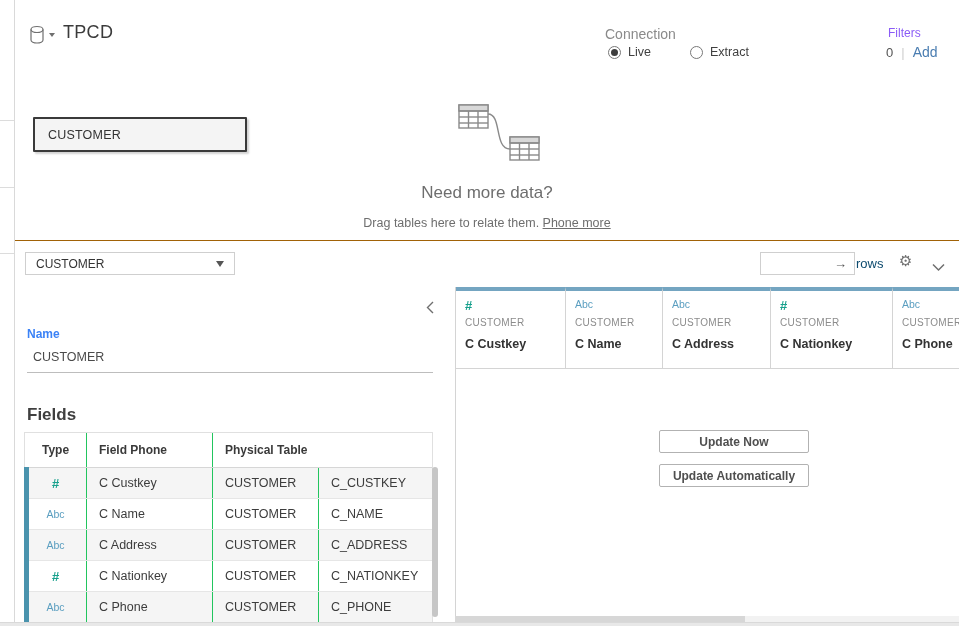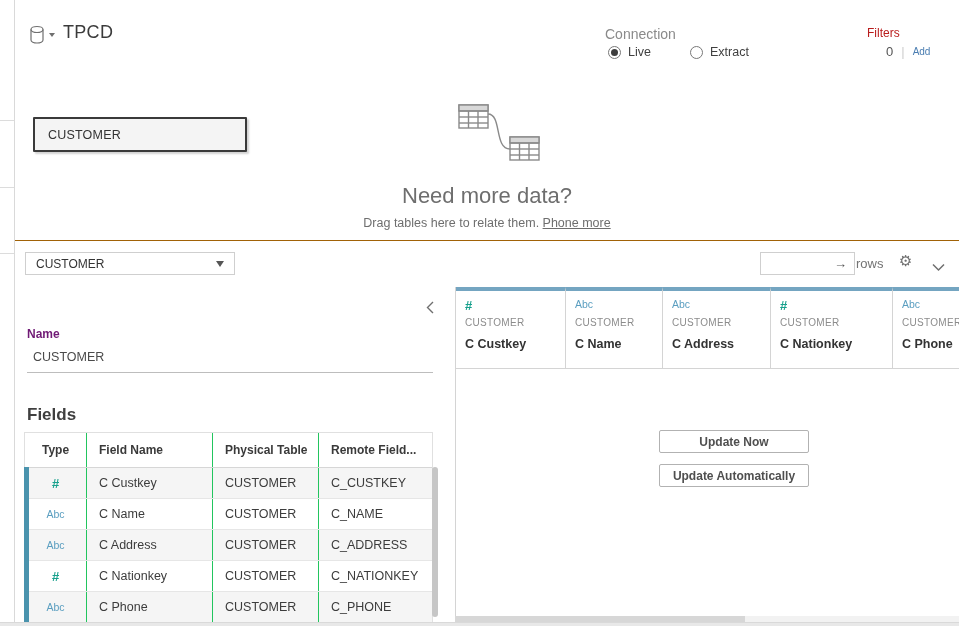--- a/index.html
+++ b/index.html
@@ -15,49 +15,49 @@
   .top-canvas{left:15px;top:0;width:944px;height:240px;background:#fff;border-bottom:7px solid #a16207;}
   .db-icon{left:14px;top:25px;width:30px;height:22px;cursor:pointer;}
   .app-title{left:48px;top:22px;font-size:18px;color:#3b3b3b;letter-spacing:.3px;}
   .conn-label{left:590px;top:26px;font-size:14px;color:#8a8a8a;}
   .radio-row{left:593px;top:44px;height:16px;display:flex;align-items:center;gap:4px;cursor:pointer;}
   .radio-row.extract{left:675px;}
   .radio{width:13px;height:13px;border:1px solid #787878;border-radius:50%;background:#fff;
          display:inline-flex;align-items:center;justify-content:center;box-sizing:border-box;}
   .radio.sel::after{content:"";width:7px;height:7px;border-radius:50%;background:#3d3d3d;}
   .radio-label{font-size:12.5px;color:#404040;padding-left:3px;}
-  .filters-label{left:852px;top:26px;font-size:12px;color:#b91c1c;}
+  .filters-label{left:873px;top:26px;font-size:12px;color:#8b5cf6;}
   .filters-row{left:871px;top:44px;display:flex;align-items:center;font-size:13px;color:#555;}
   .filters-sep{color:#cfcfcf;padding:0 8px;font-size:13px;}
-  .add-link{color:#4a7db1;font-size:10px;cursor:pointer;}
+  .add-link{color:#4a7db1;font-size:14px;cursor:pointer;}
   .table-chip{left:18px;top:117px;width:197px;height:31px;background:#f4f4f4;border:2px solid #3a3a3a;
               border-radius:1px;box-shadow:2px 2px 2px rgba(0,0,0,.18);display:flex;align-items:center;
               padding-left:13px;font-size:12.5px;color:#333;letter-spacing:.2px;cursor:grab;}
-  .need-title{left:0;top:183px;width:944px;text-align:center;font-size:22px;color:#6e6e6e;}
+  .need-title{left:0;top:183px;width:944px;text-align:center;font-size:17px;color:#6e6e6e;}
   .need-hint{left:0;top:216px;width:944px;text-align:center;font-size:12.5px;color:#6e6e6e;}
   .learn-more{text-decoration:underline;color:#6e6e6e;cursor:pointer;}
   .illus{left:423px;top:97px;}
 
   
   .mid-bar{left:15px;top:241px;width:944px;height:46px;background:#fff;border-bottom:1px solid #d4d4d4;}
   .tbl-select{left:10px;top:11px;width:198px;height:21px;border:1px solid #cfcfcf;background:#fff;
               display:flex;align-items:center;padding-left:10px;font-size:12px;color:#333;cursor:pointer;}
   .sel-arrow{position:absolute;right:10px;top:8px;width:0;height:0;border-left:4.5px solid transparent;
              border-right:4.5px solid transparent;border-top:6px solid #565656;}
   .rows-input{left:745px;top:11px;width:86px;height:21px;border:1px solid #cfcfcf;background:#fff;
               display:flex;align-items:center;justify-content:flex-end;padding-right:7px;cursor:text;}
   .rows-input .go{font-size:13px;color:#555;}
-  .rows-label{left:841px;top:15px;font-size:13px;color:#737373;}
+  .rows-label{left:841px;top:15px;font-size:13px;color:#0c4a6e;}
   .gear{left:884px;top:11px;font-size:15px;color:#6f6f6f;cursor:pointer;font-family:"DejaVu Sans",sans-serif;}
   .mid-chev{left:917px;top:17px;cursor:pointer;}
 
   
   .meta-panel{left:15px;top:287px;width:440px;height:335px;background:#fff;overflow:hidden;}
   .collapse-chev{left:411px;top:13px;cursor:pointer;}
-  .name-label{left:12px;top:40px;font-size:12px;font-weight:bold;color:#701a75;}
+  .name-label{left:12px;top:40px;font-size:12px;font-weight:bold;color:#3b82f6;}
   .name-value{left:18px;top:63px;font-size:12.5px;color:#4a4a4a;cursor:text;}
   .name-underline{left:12px;top:85px;width:406px;height:1px;background:#bdbdbd;}
   .fields-label{left:12px;top:118px;font-size:17px;font-weight:bold;color:#3f3f3f;}
 
   .fields-table{left:9px;top:145px;width:407px;border:1px solid #e0e0e0;border-bottom:none;background:#fff;}
   .ft-row{display:flex;height:30px;border-bottom:1px solid #e6e6e6;}
   .ft-row.hdr{height:34px;border-bottom:1px solid #d6d6d6;}
   .ft-row.odd{background:#f5f5f5;}
   .ft-cell{box-sizing:border-box;border-right:1px solid #22c55e;display:flex;align-items:center;
            padding-left:12px;font-size:12.5px;color:#3c3c3c;overflow:hidden;white-space:nowrap;}
@@ -183,23 +183,22 @@
         </svg>
     </div>
     <div class="abs name-label">Name</div>
     <div class="abs name-value">CUSTOMER</div>
     <div class="abs name-underline"></div>
     <div class="abs fields-label">Fields</div>
 
     <div class="abs fields-table">
       <div class="ft-row hdr">
         <div class="ft-cell c-type">Type</div>
-        <div class="ft-cell c-name">Field Name</div>
+        <div class="ft-cell c-name">Field Phone</div>
         <div class="ft-cell c-phys">Physical Table</div>
-        <div class="ft-cell c-rem">Remote Field...</div>
       </div>
       <div id="fields-body">
           <div class="ft-row odd">
             <div class="ft-cell c-type">
               <span class="t-num">#</span>
             </div>
             <div class="ft-cell c-name">C Custkey</div>
             <div class="ft-cell c-phys">CUSTOMER</div>
             <div class="ft-cell c-rem">C_CUSTKEY</div>
           </div>

